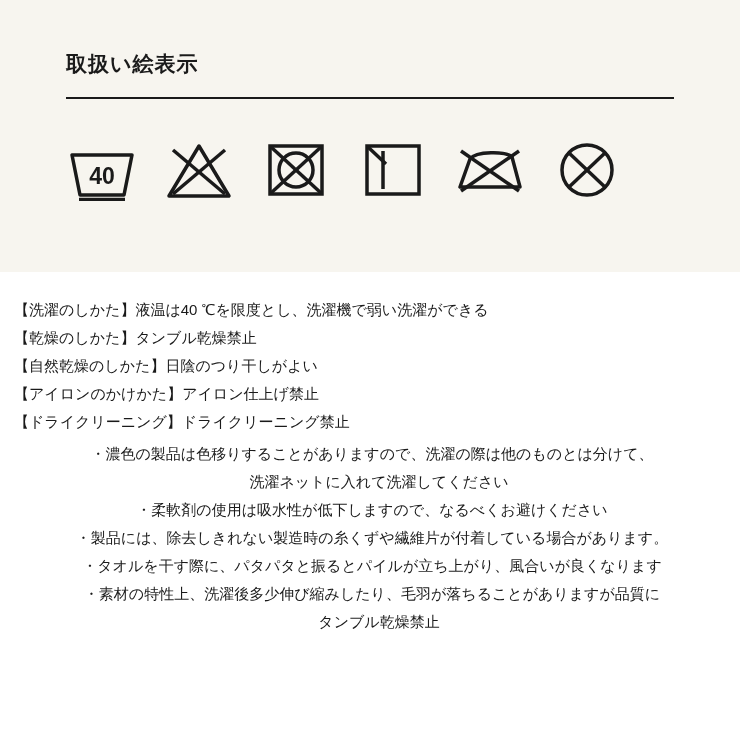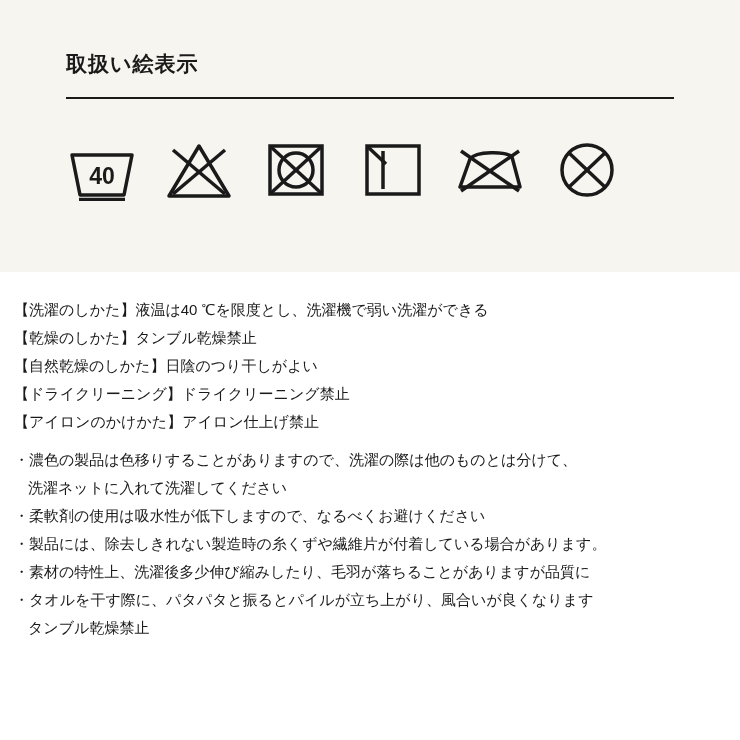--- a/index.html
+++ b/index.html
@@ -76,21 +76,22 @@
   .line {
     font-size: 15px;
     line-height: 28px;
     color: #1a1a1a;
     white-space: nowrap;
   }
   .line.cont {
     text-indent: 14px;
   }
   .bullets {
-    margin-top: 10px;
+    margin-top: 4px;
+    text-align: center;
   }
 </style>
 </head>
 <body>
 
 <div class="page">
 
   <div class="header-band"></div>
 
   <div class="title">取扱い絵表示</div>
@@ -147,32 +148,32 @@
       </svg>
     </div>
 
   </div>
 
   <div class="body-text">
 
     <div class="line">【洗濯のしかた】液温は40 ℃を限度とし、洗濯機で弱い洗濯ができる</div>
     <div class="line">【乾燥のしかた】タンブル乾燥禁止</div>
     <div class="line">【自然乾燥のしかた】日陰のつり干しがよい</div>
+    <div class="line">【アイロンのかけかた】アイロン仕上げ禁止</div>
     <div class="line">【ドライクリーニング】ドライクリーニング禁止</div>
-    <div class="line">【アイロンのかけかた】アイロン仕上げ禁止</div>
 
     <div class="bullets">
       <div class="line">・濃色の製品は色移りすることがありますので、洗濯の際は他のものとは分けて、</div>
       <div class="line cont">洗濯ネットに入れて洗濯してください</div>
 
       <div class="line">・柔軟剤の使用は吸水性が低下しますので、なるべくお避けください</div>
 
       <div class="line">・製品には、除去しきれない製造時の糸くずや繊維片が付着している場合があります。</div>
 
+      <div class="line">・タオルを干す際に、パタパタと振るとパイルが立ち上がり、風合いが良くなります</div>
+
       <div class="line">・素材の特性上、洗濯後多少伸び縮みしたり、毛羽が落ちることがありますが品質に</div>
-
-      <div class="line">・タオルを干す際に、パタパタと振るとパイルが立ち上がり、風合いが良くなります</div>
       <div class="line cont">タンブル乾燥禁止</div>
     </div>
 
   </div>
 
 </div>
 
 </body></html>

